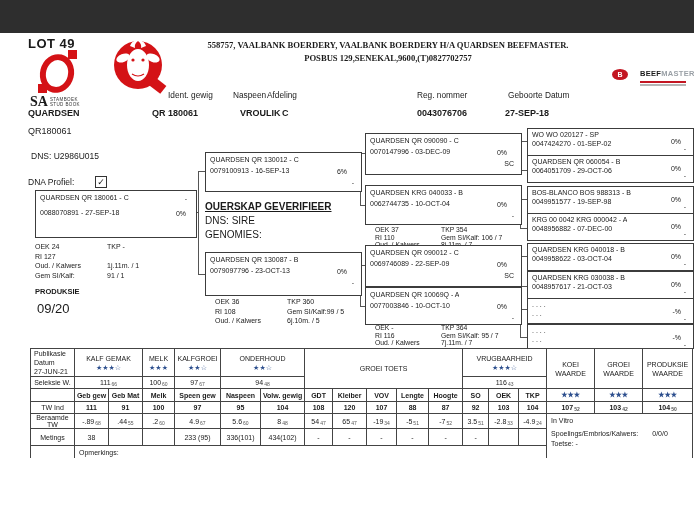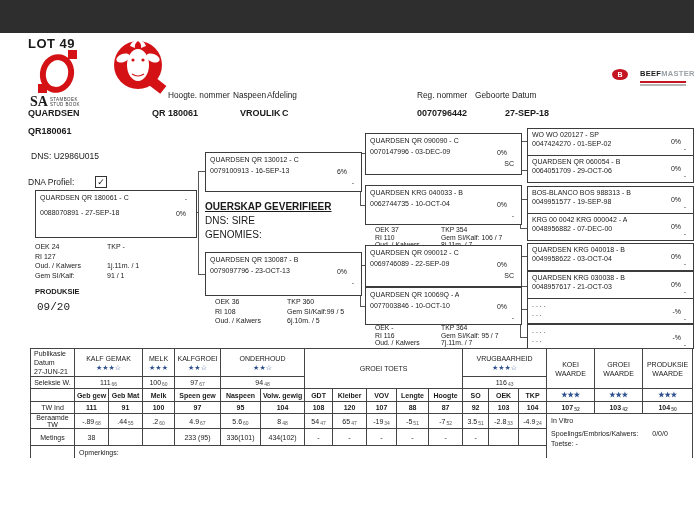--- a/index.html
+++ b/index.html
@@ -23,21 +23,21 @@
   .addr .a2{font-size:8.6px;margin-top:3px;}
   .bm-logo{position:absolute;left:612px;top:62px;display:flex;align-items:center;gap:12px;}
   .bm-oval{width:16px;height:11px;background:#c31622;border-radius:50%;color:#fff;font-size:7px;font-weight:bold;text-align:center;line-height:11px;}
   .bm-bold{font-size:7.5px;font-weight:800;color:#1a1a1a;letter-spacing:.3px;}
   .bm-light{font-size:7.5px;font-weight:600;color:#9aa0a6;letter-spacing:.3px;}
   .bm-bar1{width:46px;height:2px;background:#c31622;margin-top:1px;}
   .bm-bar2{width:46px;height:2px;background:#b5b5b5;margin-top:1px;}
 
   .hlabel{position:absolute;top:90px;font-size:8.3px;color:#222;}
   .hval{position:absolute;top:108px;font-size:9px;font-weight:bold;}
-  .id2{position:absolute;left:28px;top:126px;font-size:9px;font-weight:bold;}
+  .id2{position:absolute;left:28px;top:126px;font-size:9px;font-weight:normal;}
   .dns{position:absolute;left:31px;top:151px;font-size:8.5px;}
   .dna{position:absolute;left:28px;top:177px;font-size:8.5px;}
   .chk{position:absolute;left:95px;top:176px;width:10px;height:10px;border:1px solid #333;font-size:9px;line-height:10px;text-align:center;}
 
   
   .pbox{position:absolute;border:1px solid #3c3c3c;background:#fff;font-size:7px;line-height:8px;}
   .pbox .nm{position:absolute;left:4px;top:3px;white-space:nowrap;overflow:hidden;max-width:95%;}
   .pbox .rg{position:absolute;left:4px;top:14px;white-space:nowrap;}
   .pbox .pct{position:absolute;right:14px;top:15px;}
   .pbox .flag{position:absolute;right:7px;top:26px;}
@@ -47,21 +47,21 @@
   .pbox.g4 .nm{top:2px;}
   .pbox.g4 .rg{top:11px;}
   .pbox.g4 .pct{top:9px;right:12px;}
   .pbox.g4 .flag{top:16px;right:7px;}
   .stats{position:absolute;font-size:7px;line-height:9.5px;}
   .stats .srow{white-space:nowrap;}
   .stats .sa{display:inline-block;width:72px;}
   .stats.tight{line-height:7.6px;font-size:6.8px;}
   .stats.tight .sa{width:66px;}
   .kalw{position:absolute;left:35px;top:287px;font-size:7.5px;font-weight:bold;}
-  .kalwv{position:absolute;left:37px;top:301px;font-size:11px;font-family:Liberation Mono, monospace;}
+  .kalwv{position:absolute;left:37px;top:301px;font-size:13px;}
   .verify{position:absolute;left:205px;top:200px;font-size:10px;line-height:14px;}
   .verify .u{text-decoration:underline;font-weight:bold;}
   .con{position:absolute;border:0 solid #555;}
 
   
   .ptable{position:absolute;left:30px;top:348px;border-collapse:collapse;table-layout:fixed;width:662px;}
   .ptable td{border:1px solid #444;font-size:7px;text-align:center;padding:0 1px;overflow:hidden;}
   .ptable .lbl{font-size:7px;}
   .ptable .pub{text-align:left;padding-left:3px;line-height:9px;}
   .r-group td{height:23px;line-height:9px;}
@@ -110,41 +110,45 @@
       <ellipse cx="43" cy="20" rx="7" ry="4" fill="#ffffff" transform="rotate(22 43 20)"></ellipse>
       <path d="M20 8 q2 -6 8 -5 q-4 3 -3 7 z" fill="#ffffff"></path>
       <path d="M36 8 q-2 -6 -8 -5 q4 3 3 7 z" fill="#ffffff"></path>
       <ellipse cx="28" cy="27" rx="11" ry="16" fill="#ffffff"></ellipse>
       <circle cx="23" cy="22" r="1.6" fill="#d41216"></circle>
       <circle cx="33" cy="22" r="1.6" fill="#d41216"></circle>
       <path d="M22 36 q6 4 12 0" stroke="#d41216" stroke-width="1.2" fill="none"></path>
     </svg>
   </div>
 
+  <div class="addr">
+    <div class="a1">558757, VAALBANK BOERDERY, VAALBANK BOERDERY H/A QUARDSEN BEEFMASTER.</div>
+    <div class="a2">POSBUS 129,SENEKAL,9600,(T)0827702757</div>
+  </div>
 
   <div class="bm-logo">
     <div class="bm-oval">B</div>
     <div>
       <span class="bm-bold">BEEF</span><span class="bm-light">MASTER</span>
       <div class="bm-bar1"></div>
       <div class="bm-bar2"></div>
     </div>
   </div>
 
-  <div class="hlabel" style="left:168px">Hoogte. nommer</div>
+  <div class="hlabel" style="left:168px">Ident. gewig</div>
   <div class="hlabel" style="left:233px">Naspeen</div>
   <div class="hlabel" style="left:267px">Afdeling</div>
   <div class="hlabel" style="left:417px">Reg. nommer</div>
-  <div class="hlabel" style="left:475px">Geboorte Datum</div>
+  <div class="hlabel" style="left:508px">Geboorte Datum</div>
 
   <div class="hval" style="left:28px">QUARDSEN</div>
   <div class="hval" style="left:152px">QR 180061</div>
   <div class="hval" style="left:240px">VROULIK</div>
   <div class="hval" style="left:282px">C</div>
-  <div class="hval" style="left:417px">0070796442</div>
+  <div class="hval" style="left:417px">0043076706</div>
   <div class="hval" style="left:505px">27-SEP-18</div>
 
   <div class="id2">QR180061</div>
   <div class="dns">DNS: U2986U015</div>
   <div class="dna">DNA Profiel:</div>
   <div class="chk">✓</div>
 
   <div class="con" style="left:195px;top:212px;width:4px;border-top-width:1px"></div>
   <div class="con" style="left:198px;top:171px;width:6px;height:102px;border-left-width:1px;border-top-width:1px;border-bottom-width:1px"></div>
   <div class="con" style="left:360px;top:153px;width:5px;height:51px;border-left-width:1px;border-top-width:1px;border-bottom-width:1px"></div>

